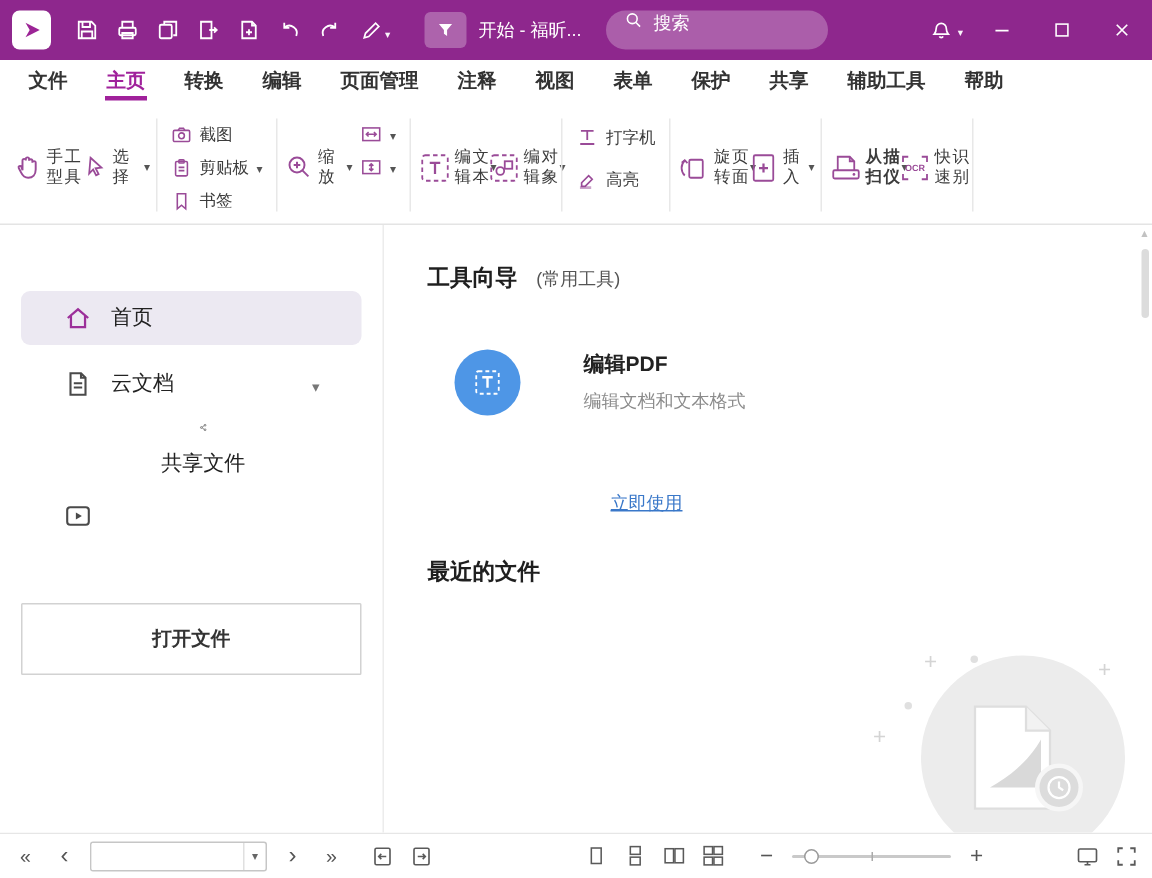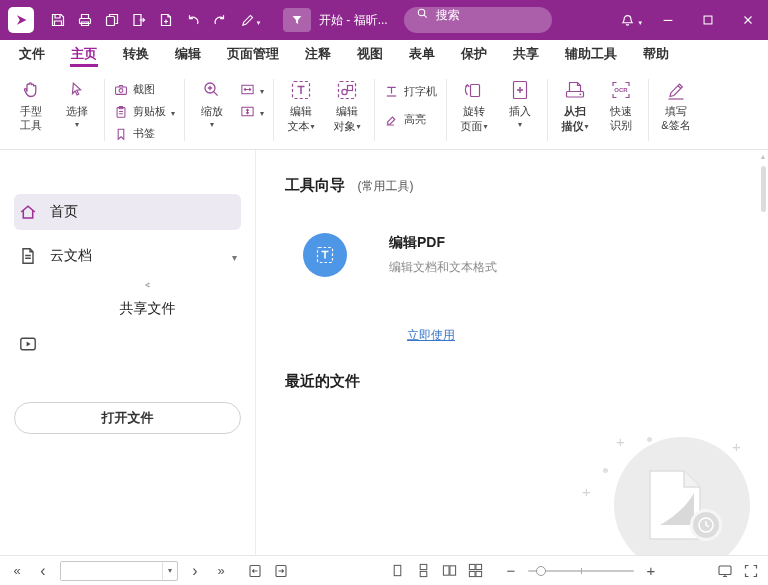--- a/index.html
+++ b/index.html
@@ -21,41 +21,41 @@
 .wbtn{width:40px;height:40px;display:flex;align-items:center;justify-content:center;background:none;border:none;color:#fff;padding:0;}
 
 
 .menubar{height:28px;display:flex;align-items:center;padding:0 6px;flex:none;}
 .mitem{font-size:13px;font-weight:700;color:#333;padding:0 13px;height:28px;line-height:28px;position:relative;cursor:default;}
 .mitem.active{color:#a0219b;}
 .mitem.active::after{content:"";position:absolute;left:12px;right:12px;bottom:1px;height:3px;background:#a0219b;}
 
 
 .ribbon{height:82px;border-bottom:1px solid #e4e4e4;display:flex;align-items:stretch;padding:5px 8px 2px;flex:none;}
-.bigb{width:46px;display:flex;flex-direction:column;align-items:center;gap:1px;font-size:11px;color:#3c3c3c;padding-top:3px;line-height:13px;flex:none;cursor:default;}
+.bigb{width:46px;display:flex;flex-direction:row;align-items:center;gap:1px;font-size:11px;color:#3c3c3c;padding-top:3px;line-height:13px;flex:none;cursor:default;}
 .bigb .ric{height:28px;display:flex;align-items:center;justify-content:center;}
 .lrow{display:flex;align-items:center;gap:1px;}
 .rsep{width:1px;background:#e8e8e8;margin:6px 4px;flex:none;}
 .scol{display:flex;flex-direction:column;gap:3px;padding-top:7px;margin:0 5px;flex:none;}
 .srow{display:flex;align-items:center;gap:5px;font-size:11px;color:#3c3c3c;height:19px;cursor:default;}
 .scol2{gap:9px;padding-top:9px;}
 .cdp::after{content:"▾";font-size:8px;color:#555;}
 .cds{height:9px;line-height:8px;}
 .cds::after{content:"▾";font-size:8px;color:#555;}
 .bold span{font-weight:700;}
 
 
 .content{flex:1;display:flex;position:relative;min-height:0;}
 .sidebar{width:256px;border-right:1px solid #ececec;padding-top:44px;flex:none;background:#fff;}
-.side-item{height:36px;margin:0 14px 8px;border-radius:6px;display:flex;align-items:center;gap:12px;padding:0 4px;font-size:14px;color:#222;cursor:default;}
+.side-item{height:36px;margin:0 14px 8px;border-radius:6px;display:flex;align-items:center;gap:12px;padding:0 28px;font-size:14px;color:#222;cursor:default;}
 .side-item.active{background:#ece9f2;}
 .side-item.indent{padding-left:44px;flex-direction:column;}
 .slabel{flex:1;}
 .caret-g::after{content:"▾";font-size:10px;color:#777;}
-.open-btn{display:block;width:calc(100% - 28px);margin:40px 14px 0;height:32px;border:1px solid #d2d2d2;border-radius:16px;background:#fff;font-size:13px;color:#333;font-weight:700;font-family:inherit;}
+.open-btn{display:block;width:calc(100% - 28px);margin:40px 14px 0;height:48px;border:1px solid #d2d2d2;border-radius:1px;background:#fff;font-size:13px;color:#333;font-weight:700;font-family:inherit;}
 
 .main{flex:1;position:relative;padding:26px 0 0 29px;overflow:hidden;background:#fff;}
 .h1{font-size:15px;font-weight:700;color:#1f1f1f;}
 .h1sub{font-size:12px;color:#555;margin-left:8px;font-weight:400;}
 .tool-card{display:flex;align-items:center;gap:42px;margin:38px 0 0 18px;width:max-content;cursor:default;}
 .circle{width:44px;height:44px;border-radius:50%;background:#4e96e6;display:flex;align-items:center;justify-content:center;flex:none;}
 .ct{font-size:14px;font-weight:700;color:#222;margin-bottom:7px;}
 .cdsc{font-size:12px;color:#8b8b8b;text-align:right;}
 .uselink{display:inline-block;margin:50px 0 0 122px;font-size:12px;color:#3a78c9;text-decoration:underline;cursor:pointer;}
 .recent{margin-top:28px;}
@@ -395,31 +395,20 @@
             <path d="M4 8 V4.5 h3.5 M16.5 4.5 H20 v3.5 M20 16 v3.5 h-3.5 M7.5 19.5 H4 V16"></path>
             <text x="12" y="14" font-size="6" text-anchor="middle" fill="#9a4b98" stroke="none" font-weight="bold" font-family="Liberation Sans, sans-serif">OCR</text>
           </svg>
       </span>
       <span>快速</span>
       <span>识别</span>
     </div>
 
     <div class="rsep"></div>
 
-    <div class="bigb">
-      <span class="ric">
-        <svg width="24" height="24" viewBox="0 0 24 24" fill="none" stroke="#9a4b98" stroke-width="1.2">
-            <path d="M6 18.5 l1-3.8 8.5-8.5 2.8 2.8 -8.5 8.5 z"></path>
-            <path d="M14 7.7 l2.8 2.8"></path>
-            <path d="M4.5 21 h15"></path>
-          </svg>
-      </span>
-      <span>填写</span>
-      <span>&amp;签名</span>
-    </div>
   </div>
 
   <div class="content">
 
     <aside class="sidebar">
       <div class="side-item active">
         <svg width="20" height="20" viewBox="0 0 20 20" fill="none" stroke="#9c2f9a" stroke-width="1.5">
             <path d="M3.2 10 L10 4.2 16.8 10"></path>
             <path d="M5.3 8.6 V16 h9.4 V8.6"></path>
           </svg>

